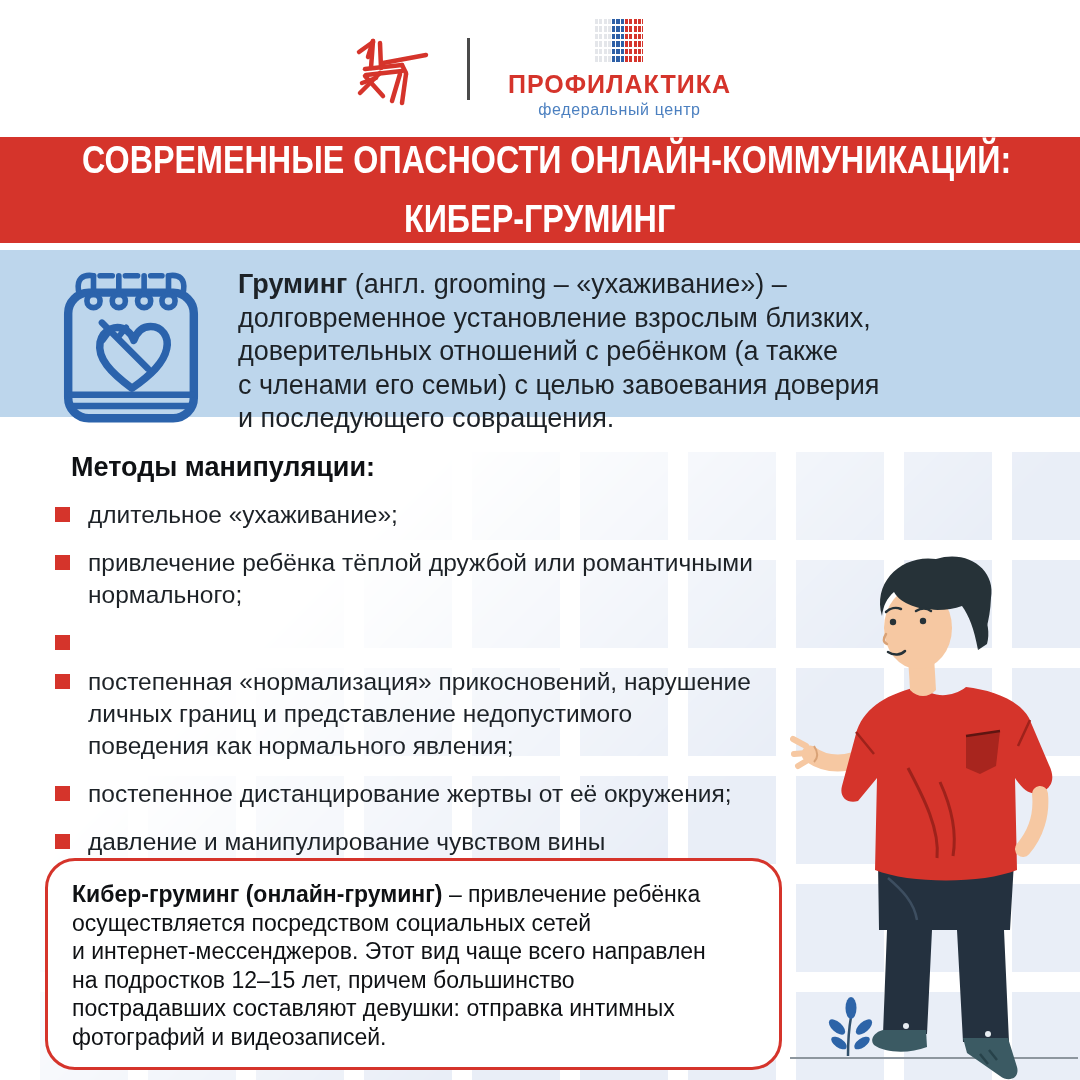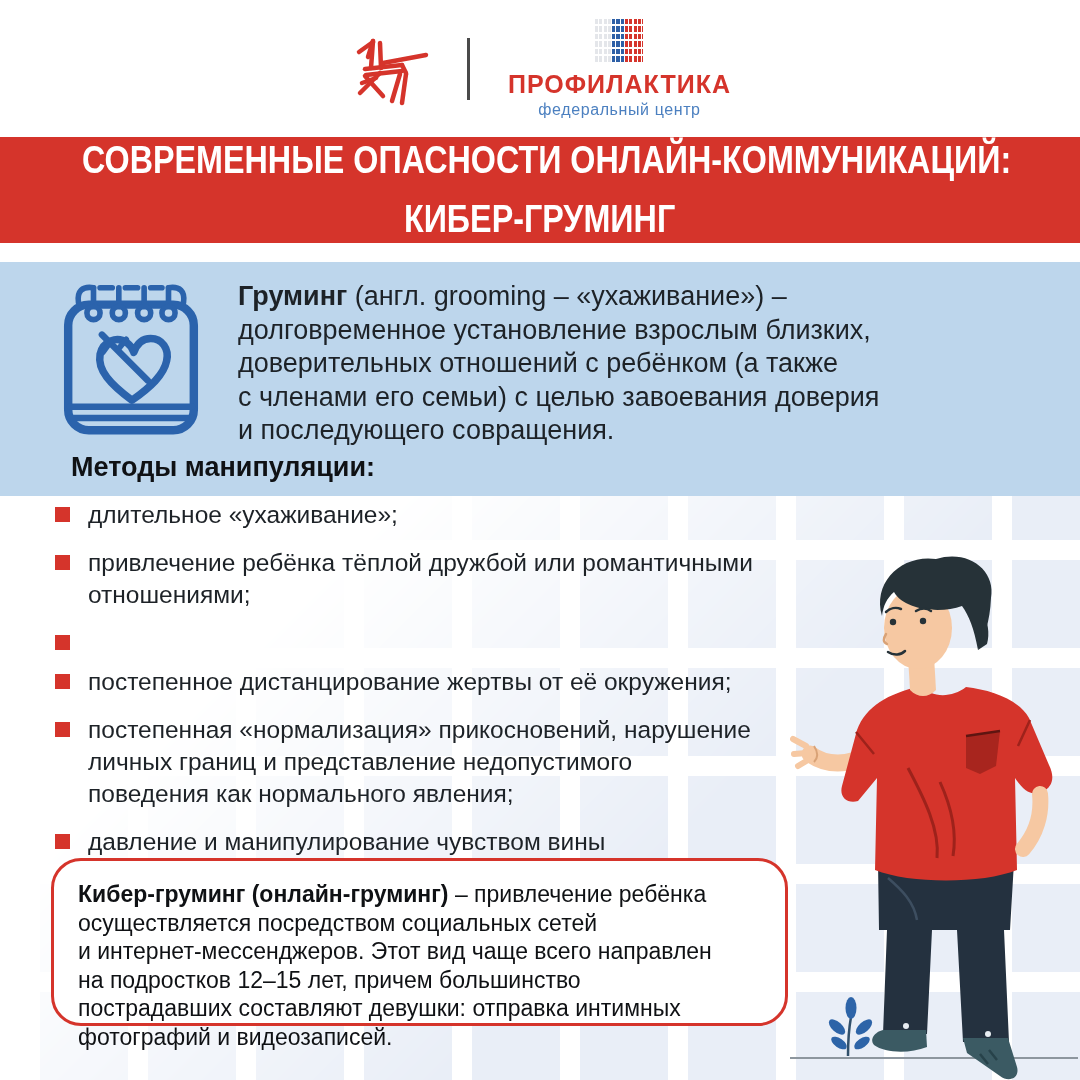--- a/index.html
+++ b/index.html
@@ -47,39 +47,39 @@
     display:flex; flex-direction:column; justify-content:center; gap:19px;
     text-align:center;
   }
   .title-line span {
     display:inline-block; white-space:nowrap;
     font-weight:700; font-size:38px; line-height:1.05;
     transform:scaleX(.85); transform-origin:center;
   }
 
   
-  .def-band { position:absolute; top:262px; left:0; right:0; height:234px; background:#bdd6ec; }
+  .def-band { position:absolute; top:250px; left:0; right:0; height:167px; background:#bdd6ec; }
   .def-icon { position:absolute; left:56px; top:16px; }
   .def-text {
     position:absolute; left:238px; top:18px; width:810px;
     font-size:27px; line-height:33.5px; white-space:pre-line;
   }
   .def-text b { font-weight:700; }
 
   
   .methods { position:absolute; left:55px; top:452px; width:800px; z-index:1; }
   .methods h2 { margin:0 0 14px 16px; font-size:27px; font-weight:700; color:#0f1114; }
   .methods ul { margin:0; padding:0; list-style:none; }
   .methods li { display:flex; gap:18px; margin-bottom:8px; font-size:24.5px; line-height:32px;margin-top:16px; }
   .bullet { flex:0 0 15px; width:15px; height:15px; background:#d5342b; margin-top:8px; }
   .methods li .txt { white-space:pre-line; }
 
   
   .callout {
-    position:absolute; left:51px; top:858px; width:737px; height:168px; box-sizing:border-box;
+    position:absolute; left:45px; top:858px; width:737px; height:212px; box-sizing:border-box;
     background:#ffffff; border:3px solid #d5342b; border-radius:30px;
     padding:19px 24px 14px 24px;
     font-size:23px; line-height:28.5px; color:#0f1114; z-index:2;
   }
   .callout .txt { white-space:pre-line; }
   .callout b { font-weight:700; }
 
   .man-wrap { position:absolute; left:790px; top:540px; width:290px; height:540px; z-index:1; }
 </style>
 </head>
@@ -146,34 +146,34 @@
   <div class="methods">
     <h2>Методы манипуляции:</h2>
     <ul>
       <li>
           <span class="bullet"></span>
           <span class="txt">длительное «ухаживание»;</span>
         </li>
       <li>
           <span class="bullet"></span>
           <span class="txt">привлечение ребёнка тёплой дружбой или романтичными
-отношениями;</span>
-        </li>
-      <li>
-          <span class="bullet"></span>
-        </li>
-      <li>
-          <span class="bullet"></span>
-          <span class="txt">постепенное дистанцирование жертвы от её окружения;</span>
+нормального;</span>
+        </li>
+      <li>
+          <span class="bullet"></span>
         </li>
       <li>
           <span class="bullet"></span>
           <span class="txt">постепенная «нормализация» прикосновений, нарушение
 личных границ и представление недопустимого
 поведения как нормального явления;</span>
+        </li>
+      <li>
+          <span class="bullet"></span>
+          <span class="txt">постепенное дистанцирование жертвы от её окружения;</span>
         </li>
       <li>
           <span class="bullet"></span>
           <span class="txt">давление и манипулирование чувством вины
 и ответственности жертвы.</span>
         </li>
     </ul>
   </div>
 
   <div class="callout">

